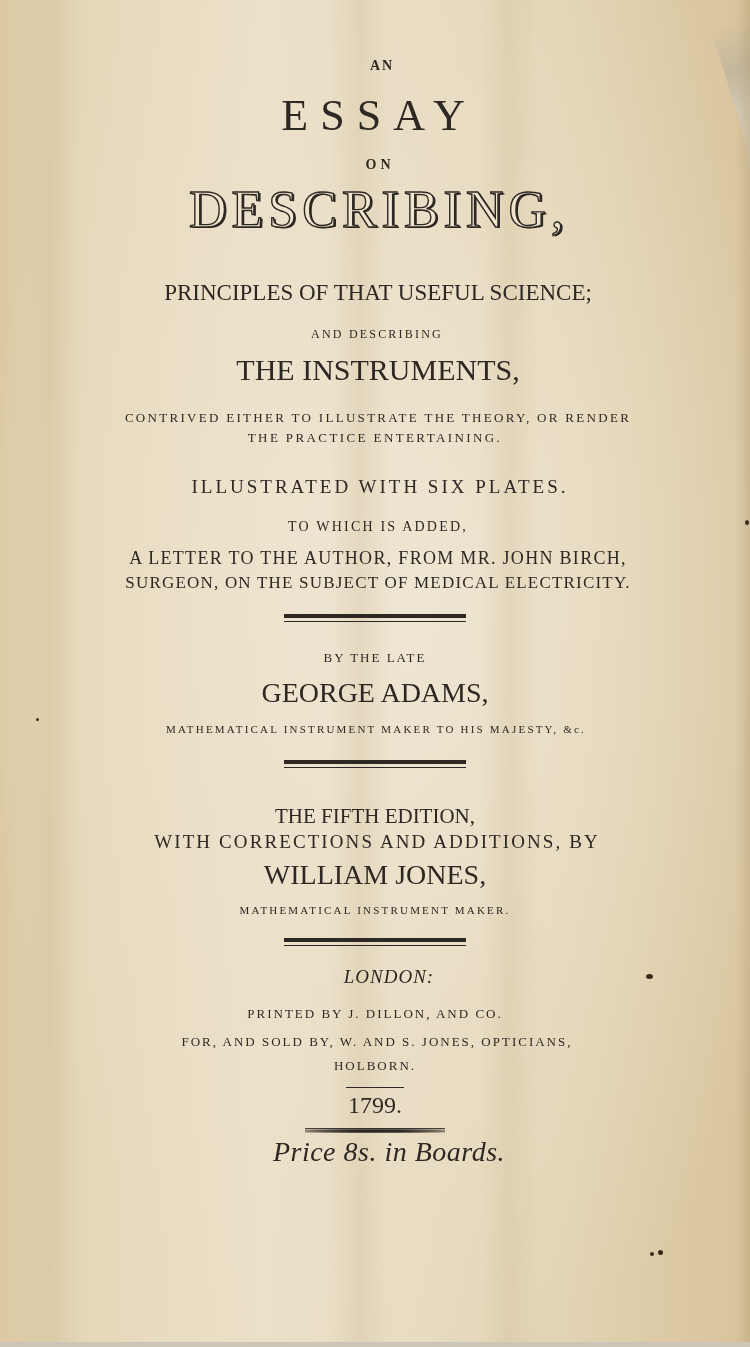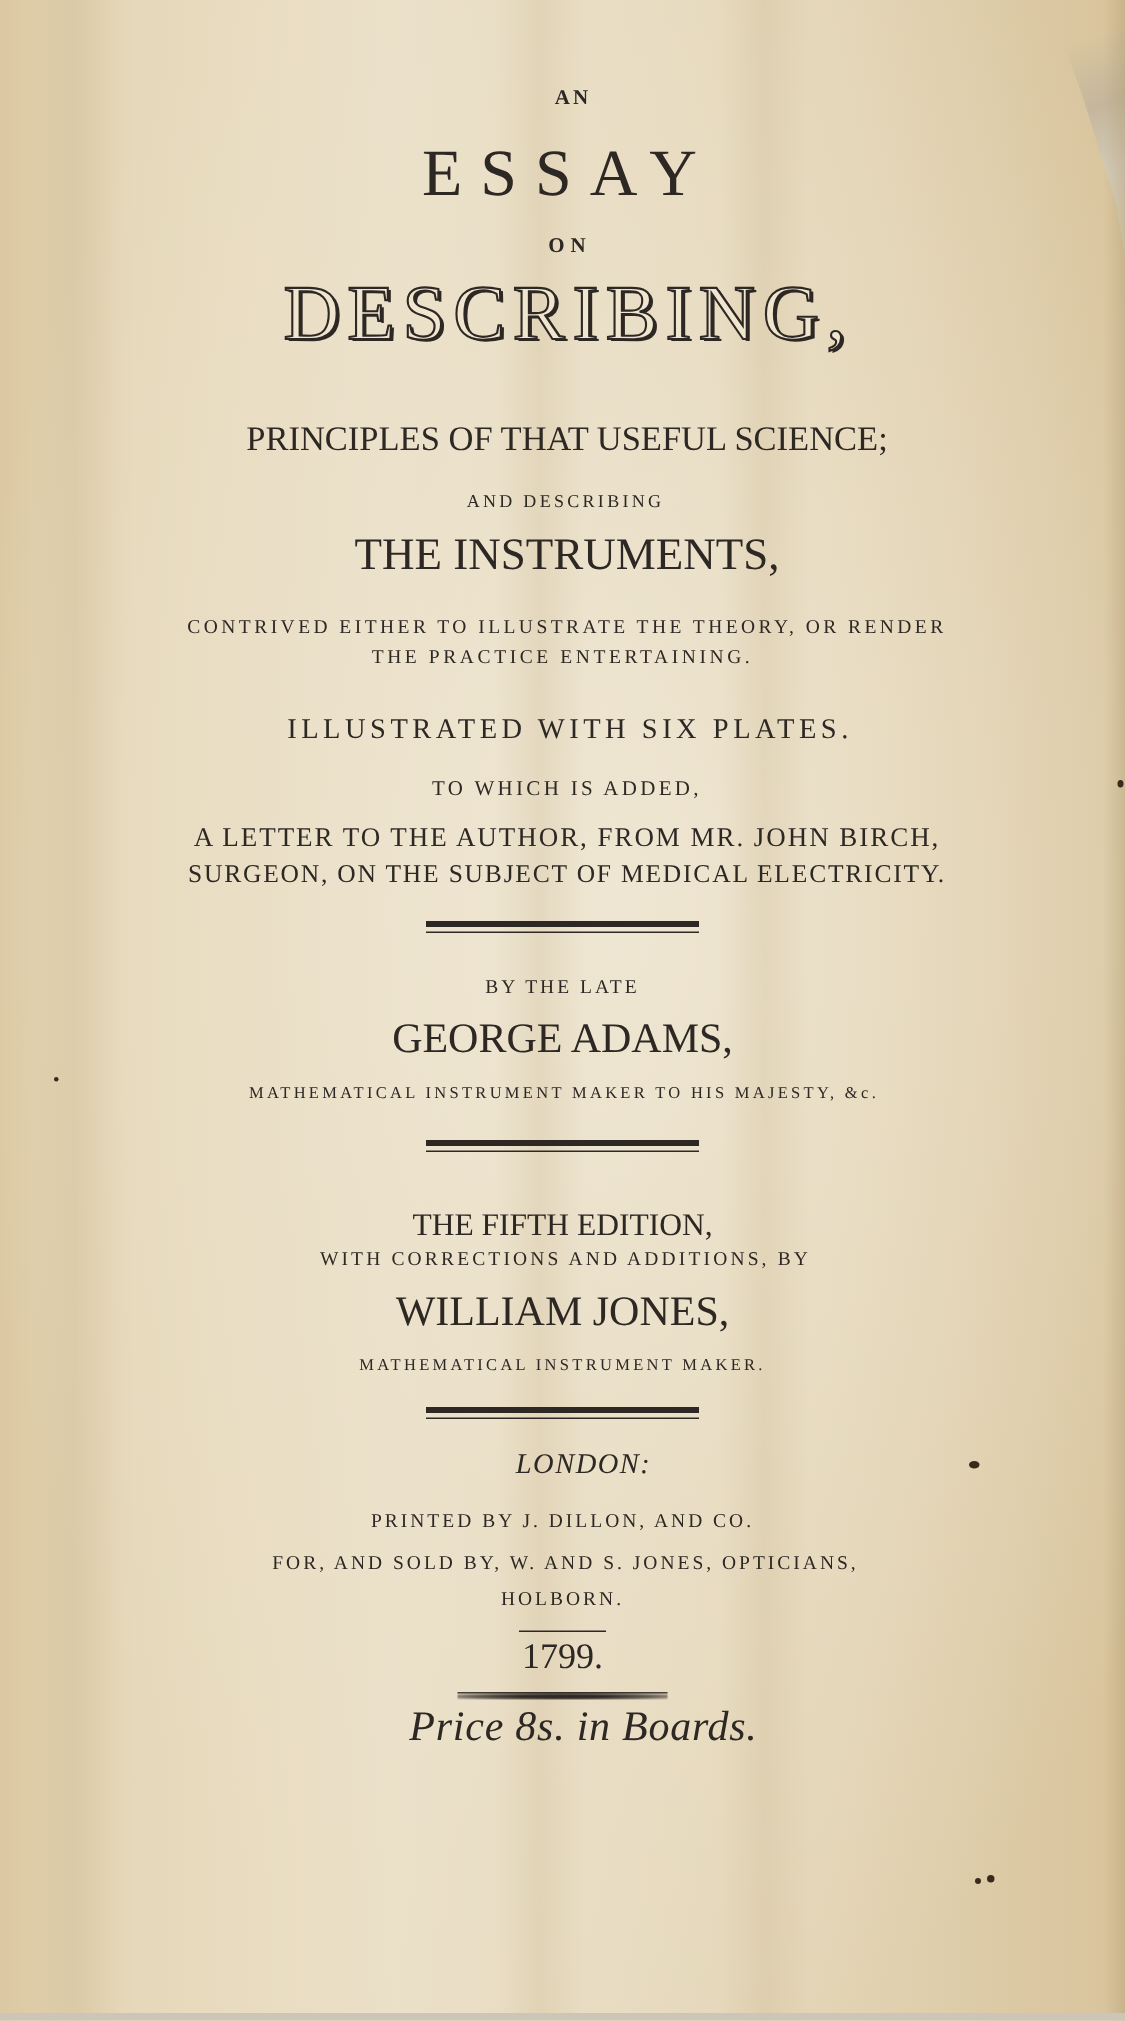--- a/index.html
+++ b/index.html
@@ -90,21 +90,21 @@
 
   <div class="rule-double" style="top:614px;"></div>
 
   <div class="line caps-sm" style="top:650px; left:0px; font-size:13px; letter-spacing:2px;">BY THE LATE</div>
   <div class="line" style="top:677px; left:0px; font-size:28px;">GEORGE ADAMS,</div>
   <div class="line caps-sm" style="top:723px; left:2px; font-size:11px; letter-spacing:2.2px;">MATHEMATICAL INSTRUMENT MAKER TO HIS MAJESTY, &amp;c.</div>
 
   <div class="rule-double" style="top:760px;"></div>
 
   <div class="line" style="top:788px; left:0px; font-size:21px;margin-top:16px;">THE FIFTH EDITION,</div>
-  <div class="line caps-sm" style="top:831px; left:4px; font-size:13px; letter-spacing:2.1px;">WITH CORRECTIONS AND ADDITIONS, BY</div>
+  <div class="line caps-sm" style="top:831px; left:4px; font-size:19px; letter-spacing:2.1px;">WITH CORRECTIONS AND ADDITIONS, BY</div>
   <div class="line" style="top:859px; left:0px; font-size:28px;">WILLIAM JONES,</div>
   <div class="line caps-sm" style="top:904px; left:0px; font-size:11px; letter-spacing:2.2px;">MATHEMATICAL INSTRUMENT MAKER.</div>
 
   <div class="rule-double" style="top:938px;"></div>
 
   <div class="line italic" style="top:966px; left:0px; font-size:19px; letter-spacing:1px;">LONDON:</div>
   <div class="line caps-sm" style="top:1006px; left:0px; font-size:13px; letter-spacing:2px;">PRINTED BY J. DILLON, AND CO.</div>
   <div class="line caps-sm" style="top:1058px; left:0px; font-size:13px; letter-spacing:2px;">HOLBORN.</div>
   <div class="line caps-sm" style="top:1034px; left:4px; font-size:13px; letter-spacing:2px;">FOR, AND SOLD BY, W. AND S. JONES, OPTICIANS,</div>
 

